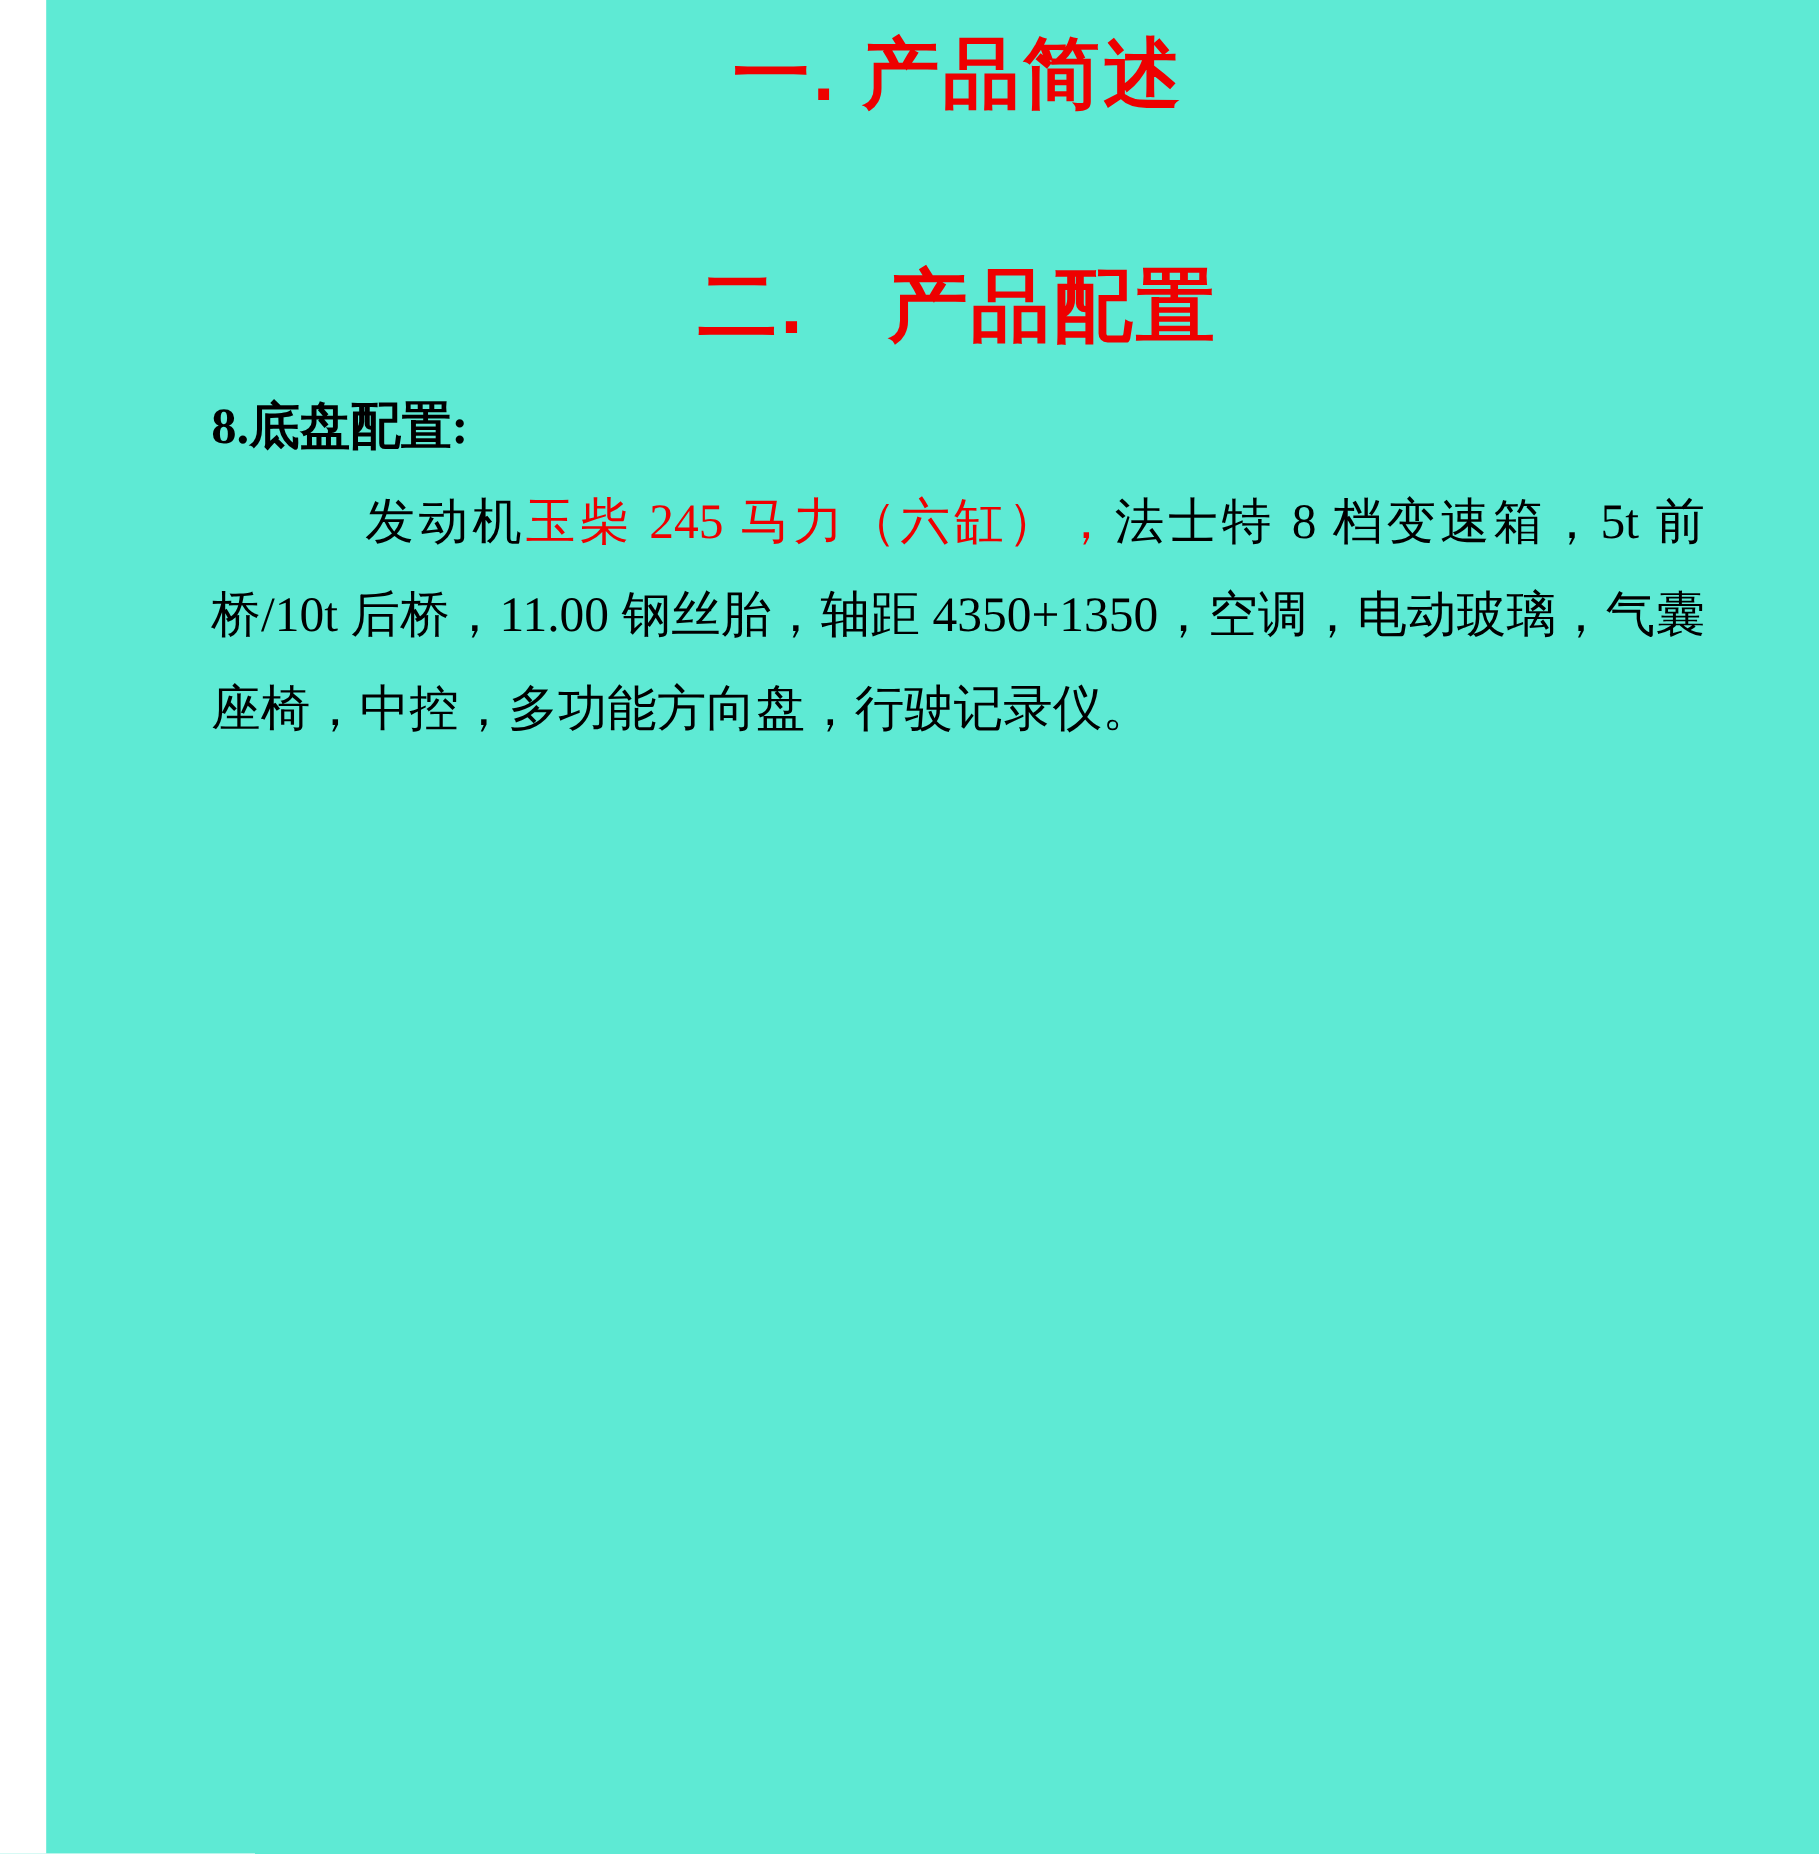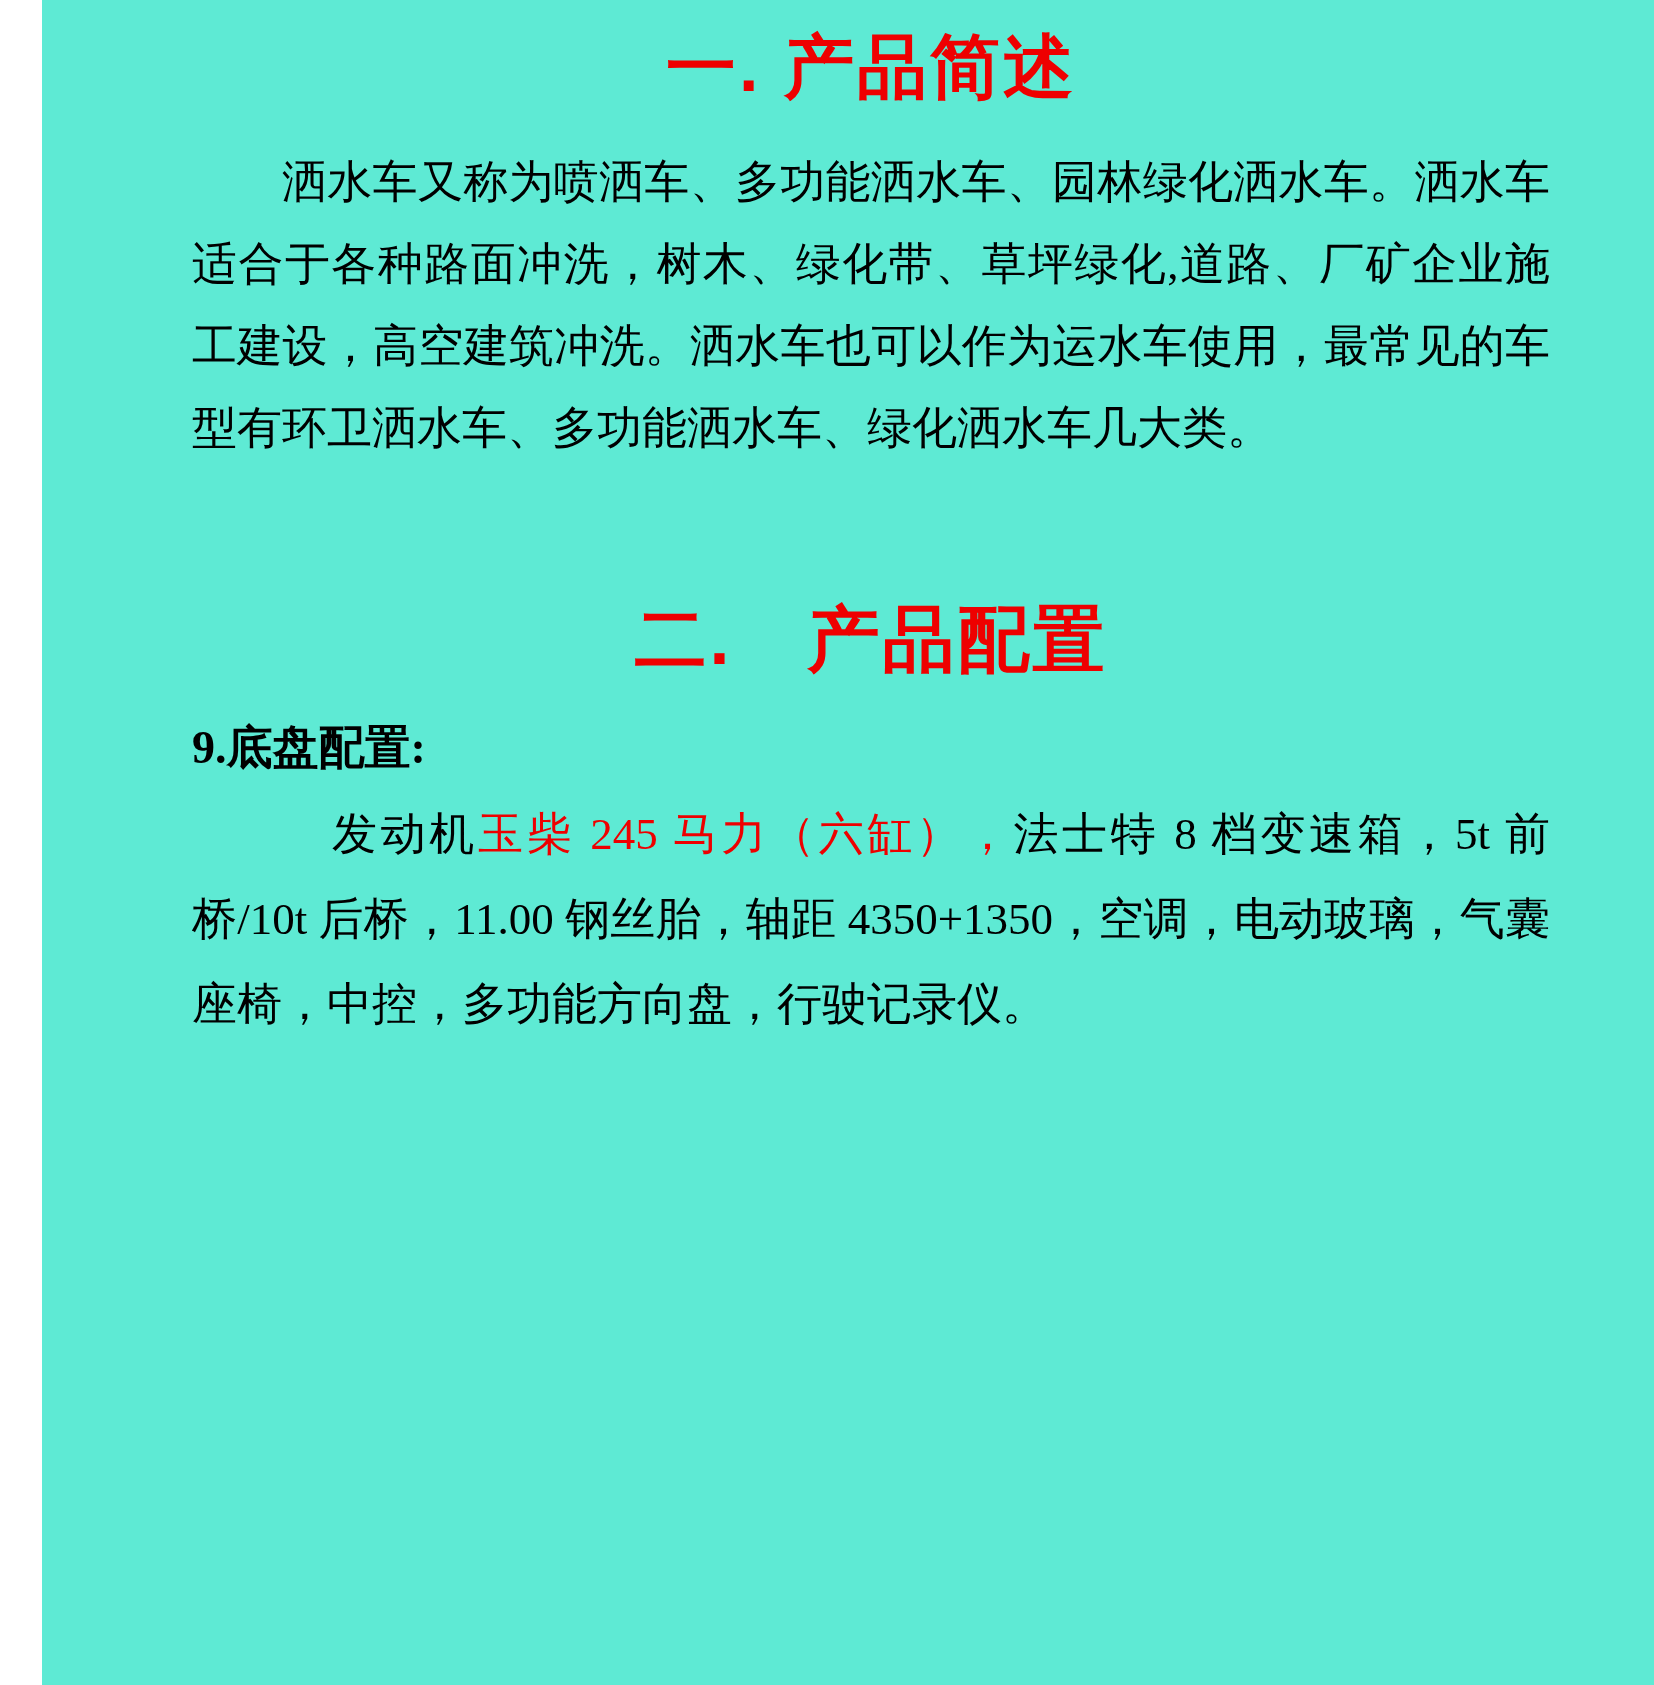--- a/index.html
+++ b/index.html
@@ -68,22 +68,21 @@
     color: #ee0000;
   }
 </style>
 </head>
 <body>
 
 <div class="page">
 
   <h1 class="section-title section-title-1">一. 产品简述</h1>
 
-  <p class="body-para indent-2">洒水车又称为喷洒车、多功能洒水车、园林绿化洒水车。洒水车适合于各种路面冲洗，树木、绿化带、草坪绿化,道路、厂矿企业施工建设，高空建筑冲洗。洒水车也可以作为运水车使用，最常见的车型有环卫洒水车、多功能洒水车、绿化洒水车几大类。</p>
 
 
   <h1 class="section-title section-title-2">二.　产品配置</h1>
 
-  <h2 class="subheading">9.底盘配置:</h2>
+  <h2 class="subheading">8.底盘配置:</h2>
 
   <p class="body-para chassis-para"><span>发动机</span><span class="red-inline">玉柴 245 马力（六缸），</span><span>法士特 8 档变速箱，5t 前桥/10t 后桥，11.00 钢丝胎，轴距 4350+1350，空调，电动玻璃，气囊座椅，中控，多功能方向盘，行驶记录仪。</span></p>
 
 </div>
 
 </body></html>

